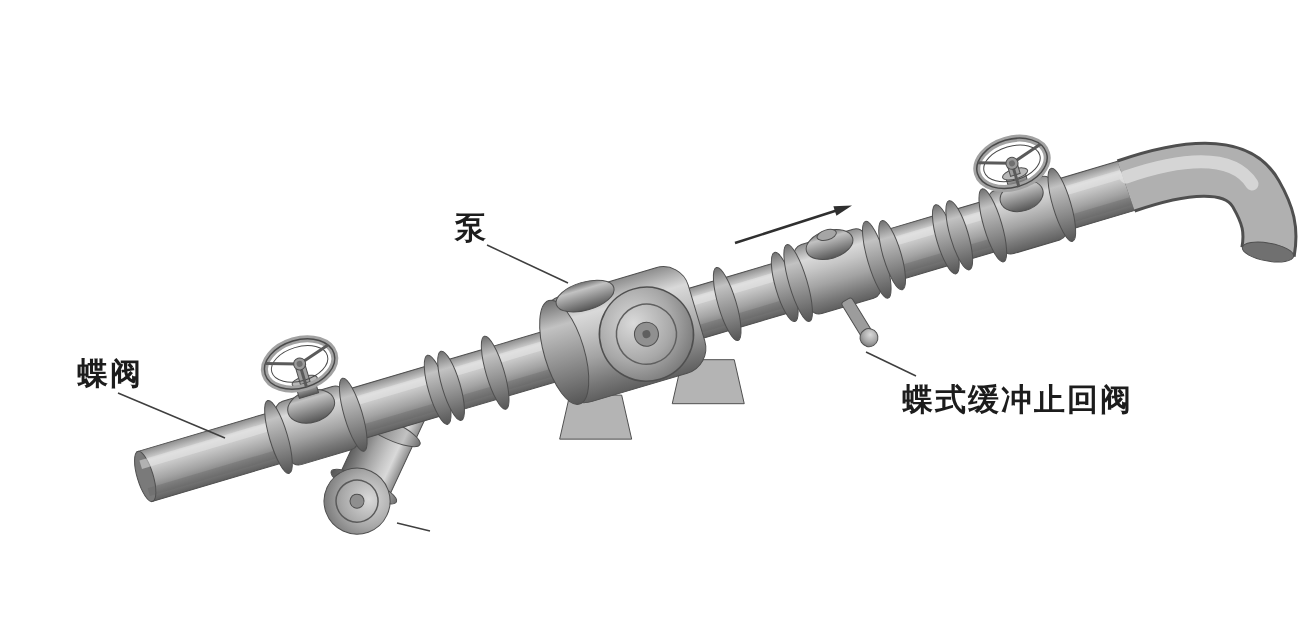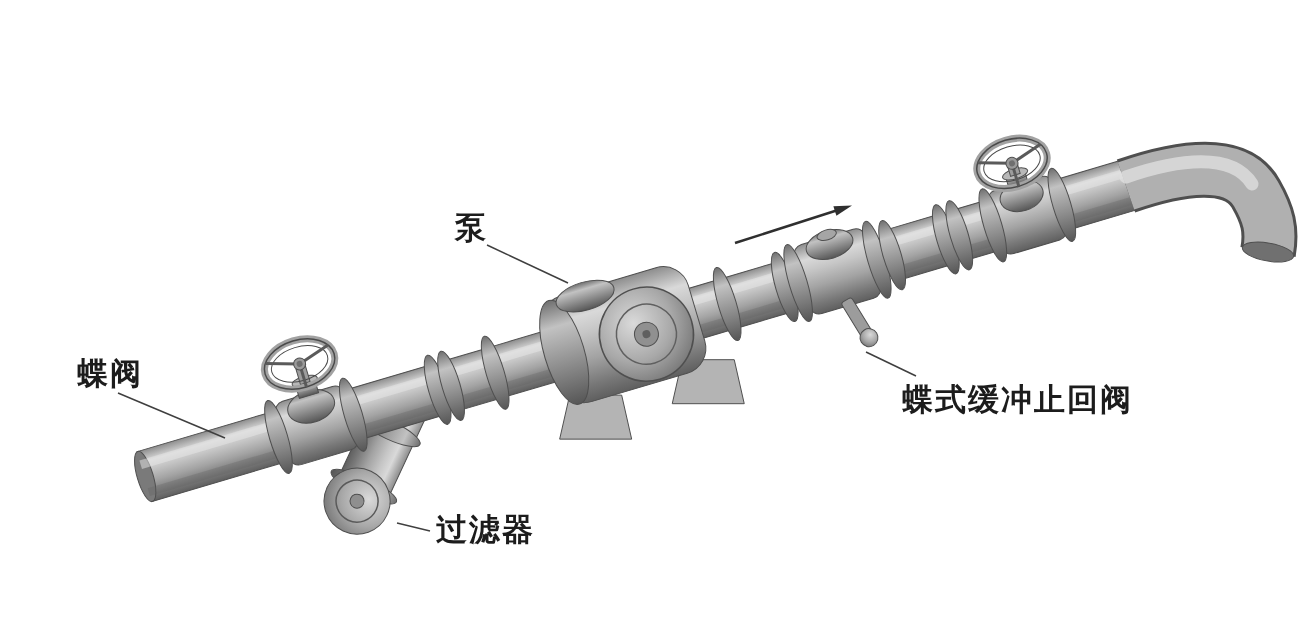--- a/index.html
+++ b/index.html
@@ -183,17 +183,16 @@
       <line x1="487" y1="245" x2="568" y2="283"></line>
       <line x1="430" y1="531" x2="397" y2="523"></line>
       <line x1="916" y1="376" x2="866" y2="352"></line>
     </g>
   </svg>
 
   <div class="label" id="label-butterfly-valve">蝶阀</div>
 
   <div class="label" id="label-pump">泵</div>
 
-  <div class="label" id="label-strainer">过滤器</div>
 
   <div class="label" id="label-check-valve">蝶式缓冲止回阀</div>
 
 </div>
 
 </body></html>

